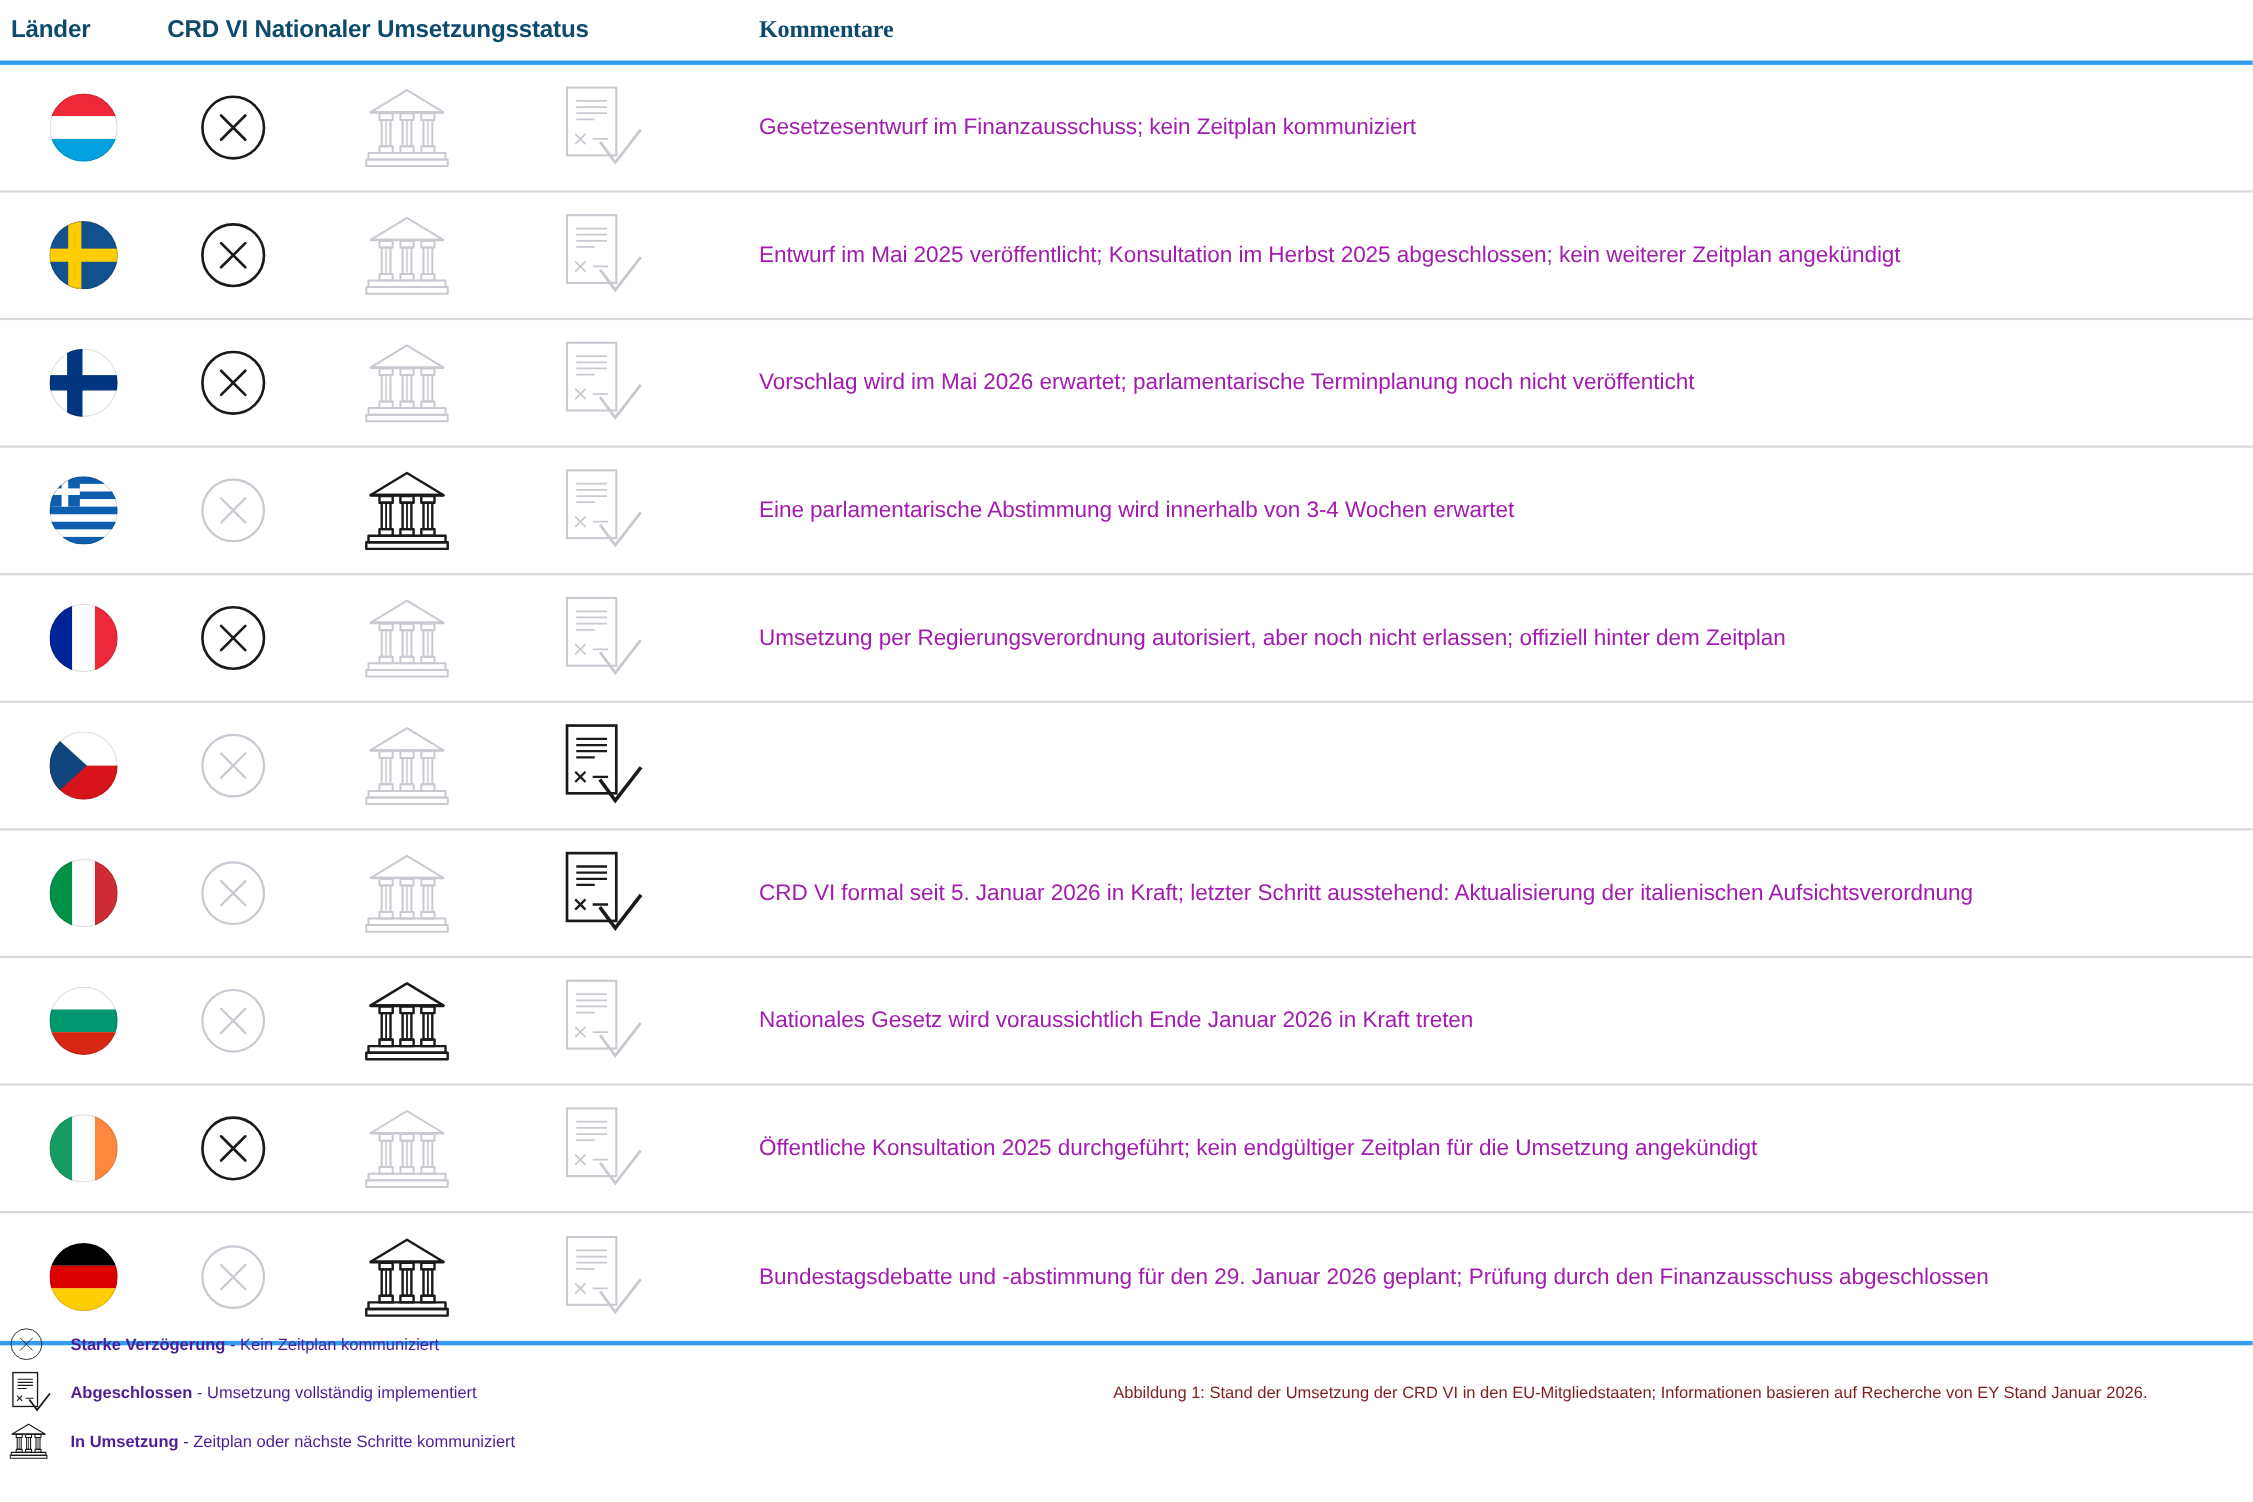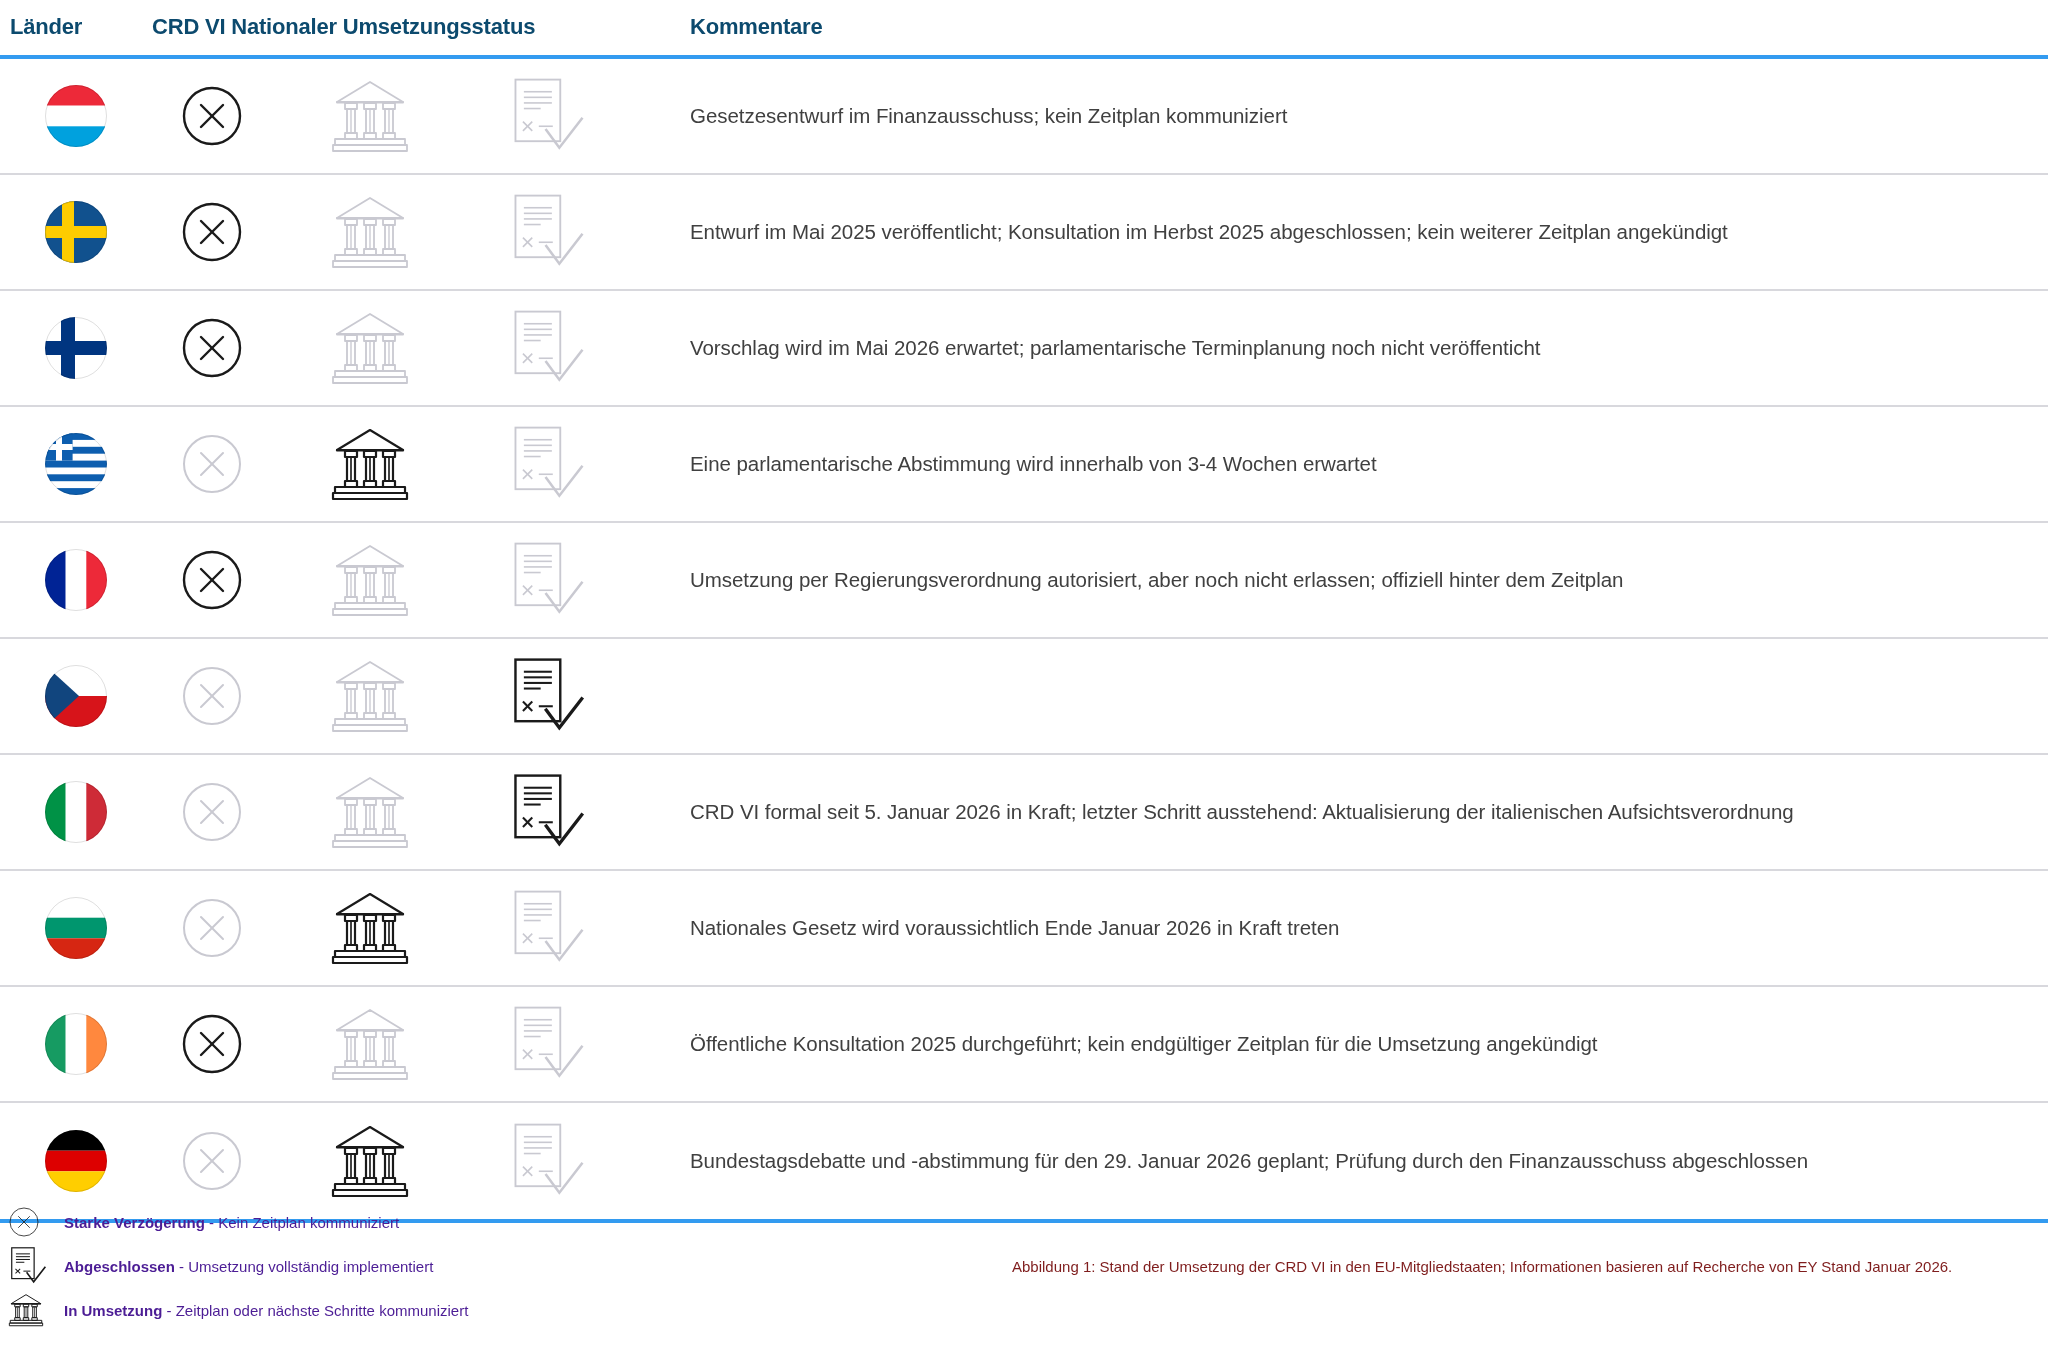--- a/index.html
+++ b/index.html
@@ -21,21 +21,21 @@
   }
   .th{
     font-size:22px;
     font-weight:bold;
     letter-spacing:-.2px;
     color:#0c4a6e;
     white-space:nowrap;
   }
   .th-countries{position:absolute;left:10px;top:14px;}
   .th-status{position:absolute;left:152px;top:14px;}
-  .th-comments{position:absolute;left:690px;top:14px;}
+  .th-comments{position:absolute;left:690px;top:14px;font-family:Liberation Serif, serif;}
 
   .rule-blue{
     height:4px;background:#339bf0;width:2048px;
   }
 
   
   .rows{width:2048px;}
   .row{
     position:relative;
     height:116px;
@@ -50,21 +50,21 @@
     position:absolute;left:0;width:152px;
     display:flex;align-items:center;justify-content:center;
   }
   .cell-x{position:absolute;left:152px;width:120px;display:flex;align-items:center;justify-content:center;}
   .cell-bank{position:absolute;left:300px;width:140px;display:flex;align-items:center;justify-content:center;}
   .cell-doc{position:absolute;left:480px;width:140px;display:flex;align-items:center;justify-content:center;}
   .cell-comment{
     position:absolute;left:690px;right:12px;
     font-size:20.5px;
     line-height:1.35;
-    color:#404040;
+    color:#a21caf;
     letter-spacing:-.05px;
   }
 
   
   .ic{display:block;}
 
   
   .legend{
     position:absolute;left:8px;top:1200px;width:900px;
   }

